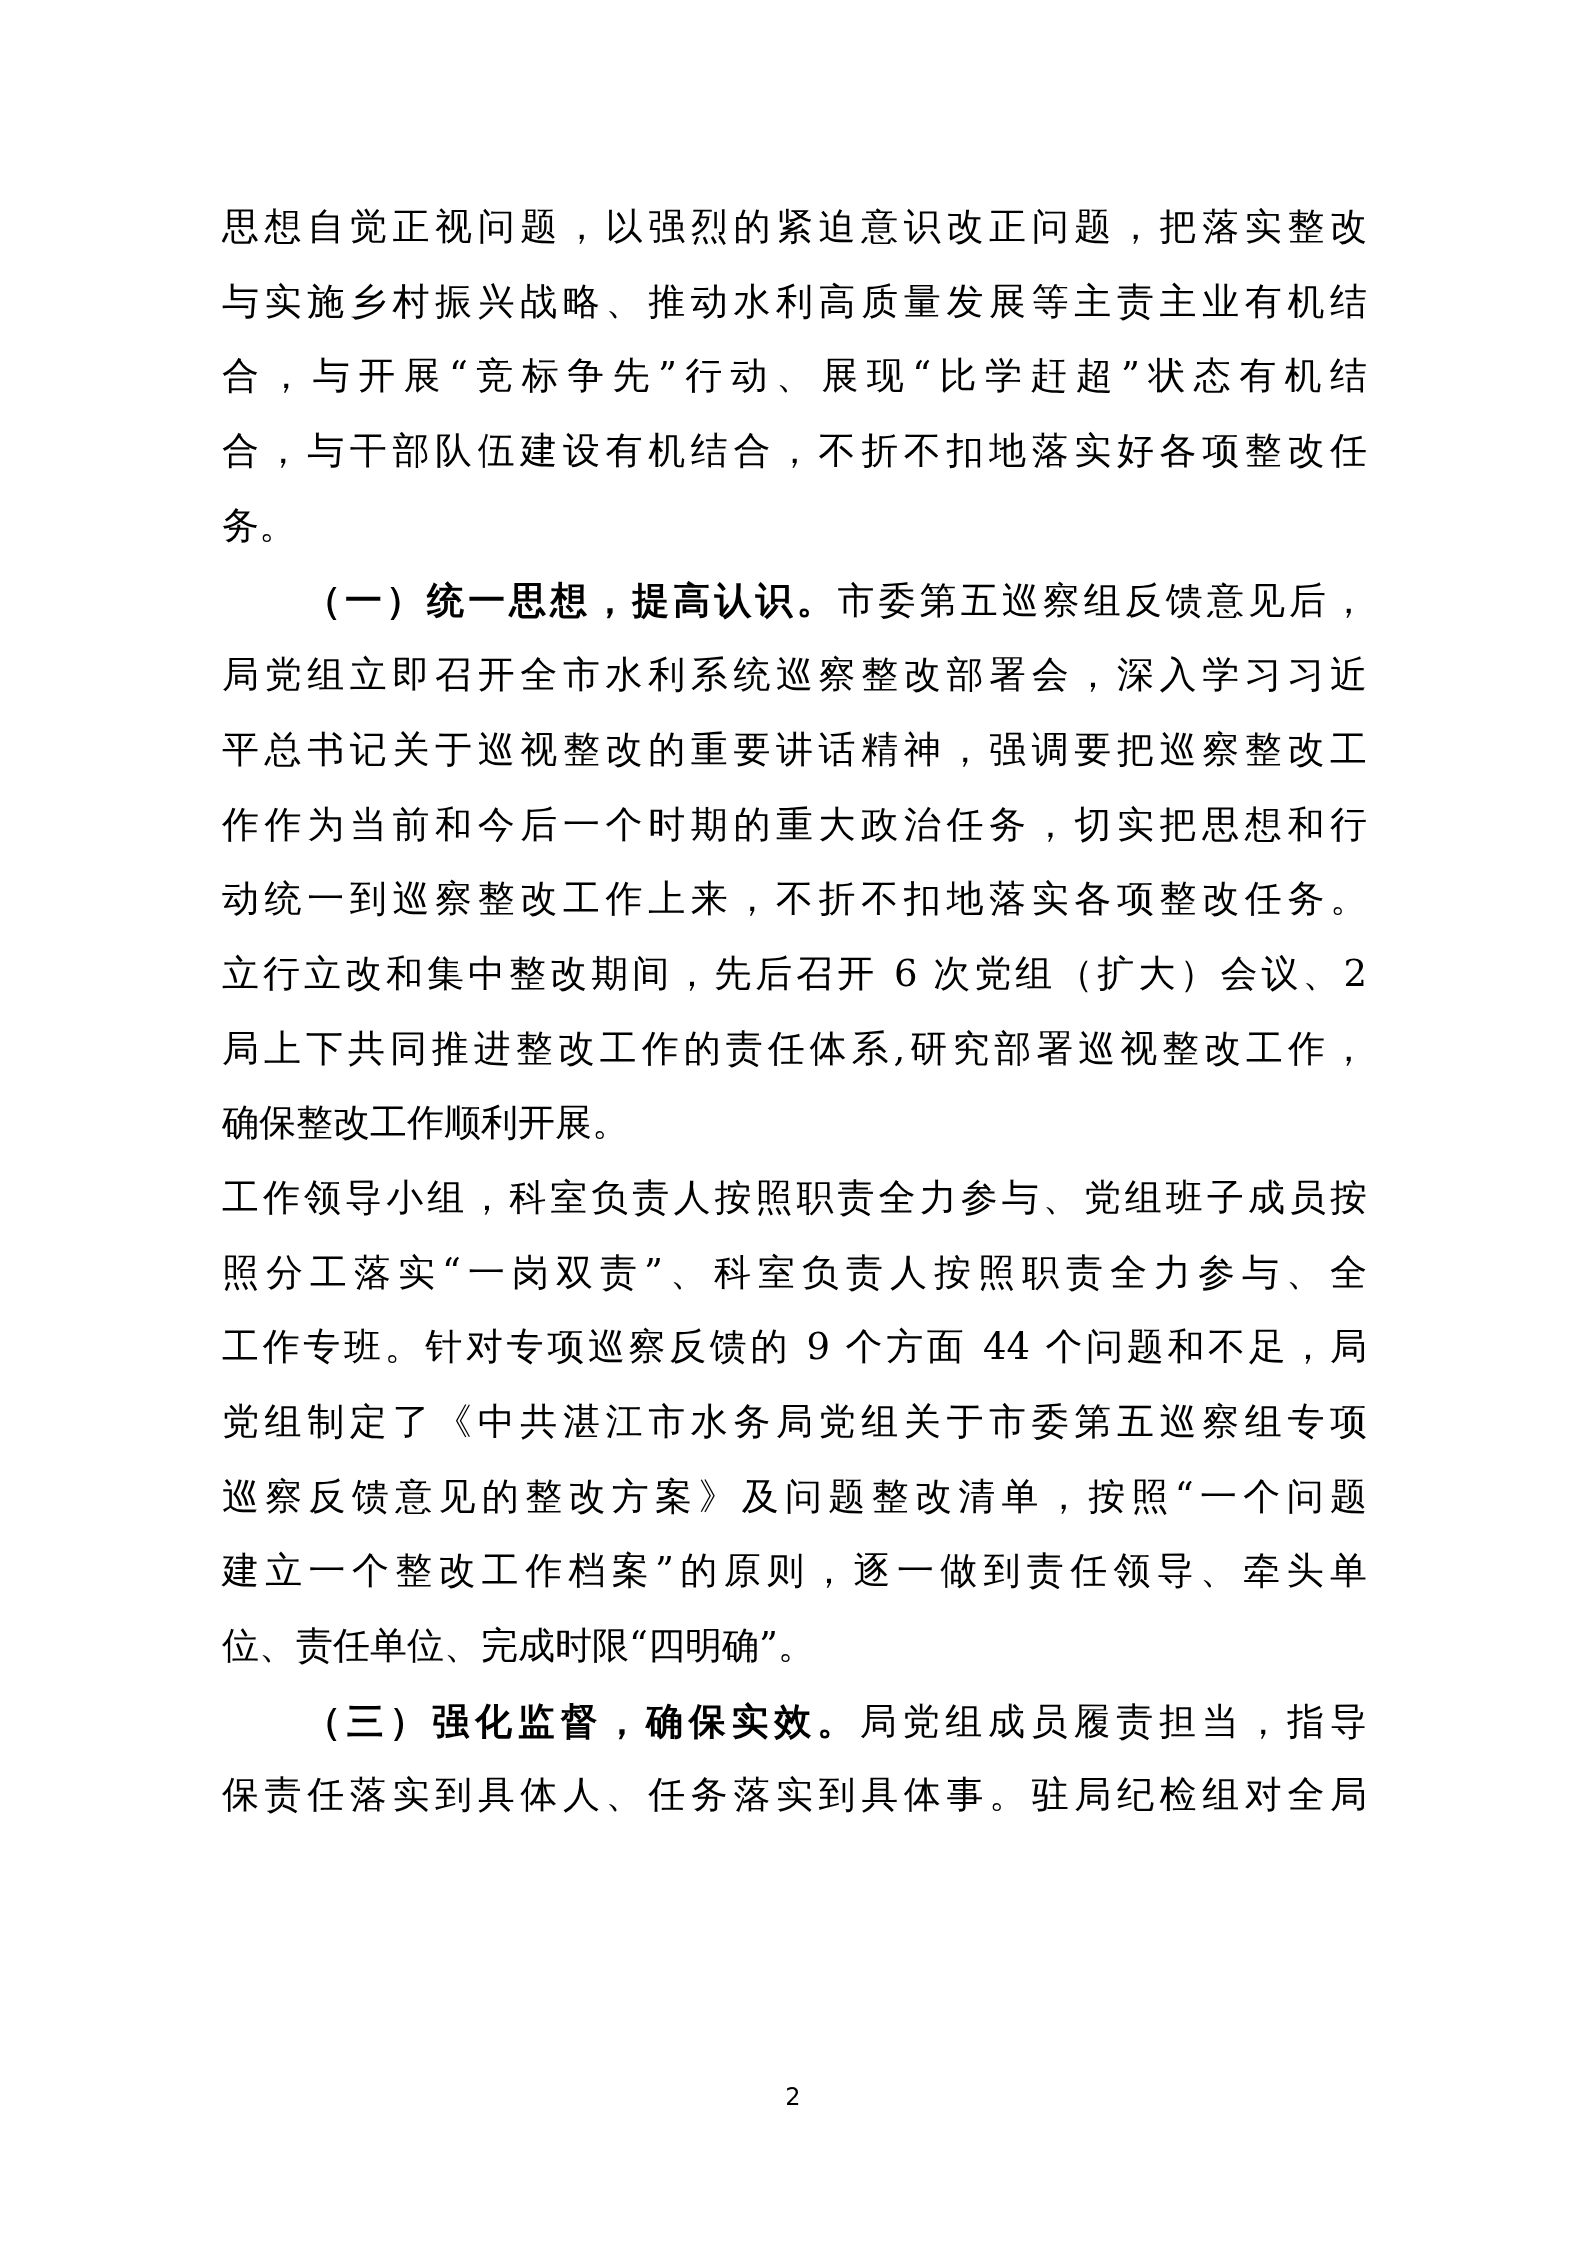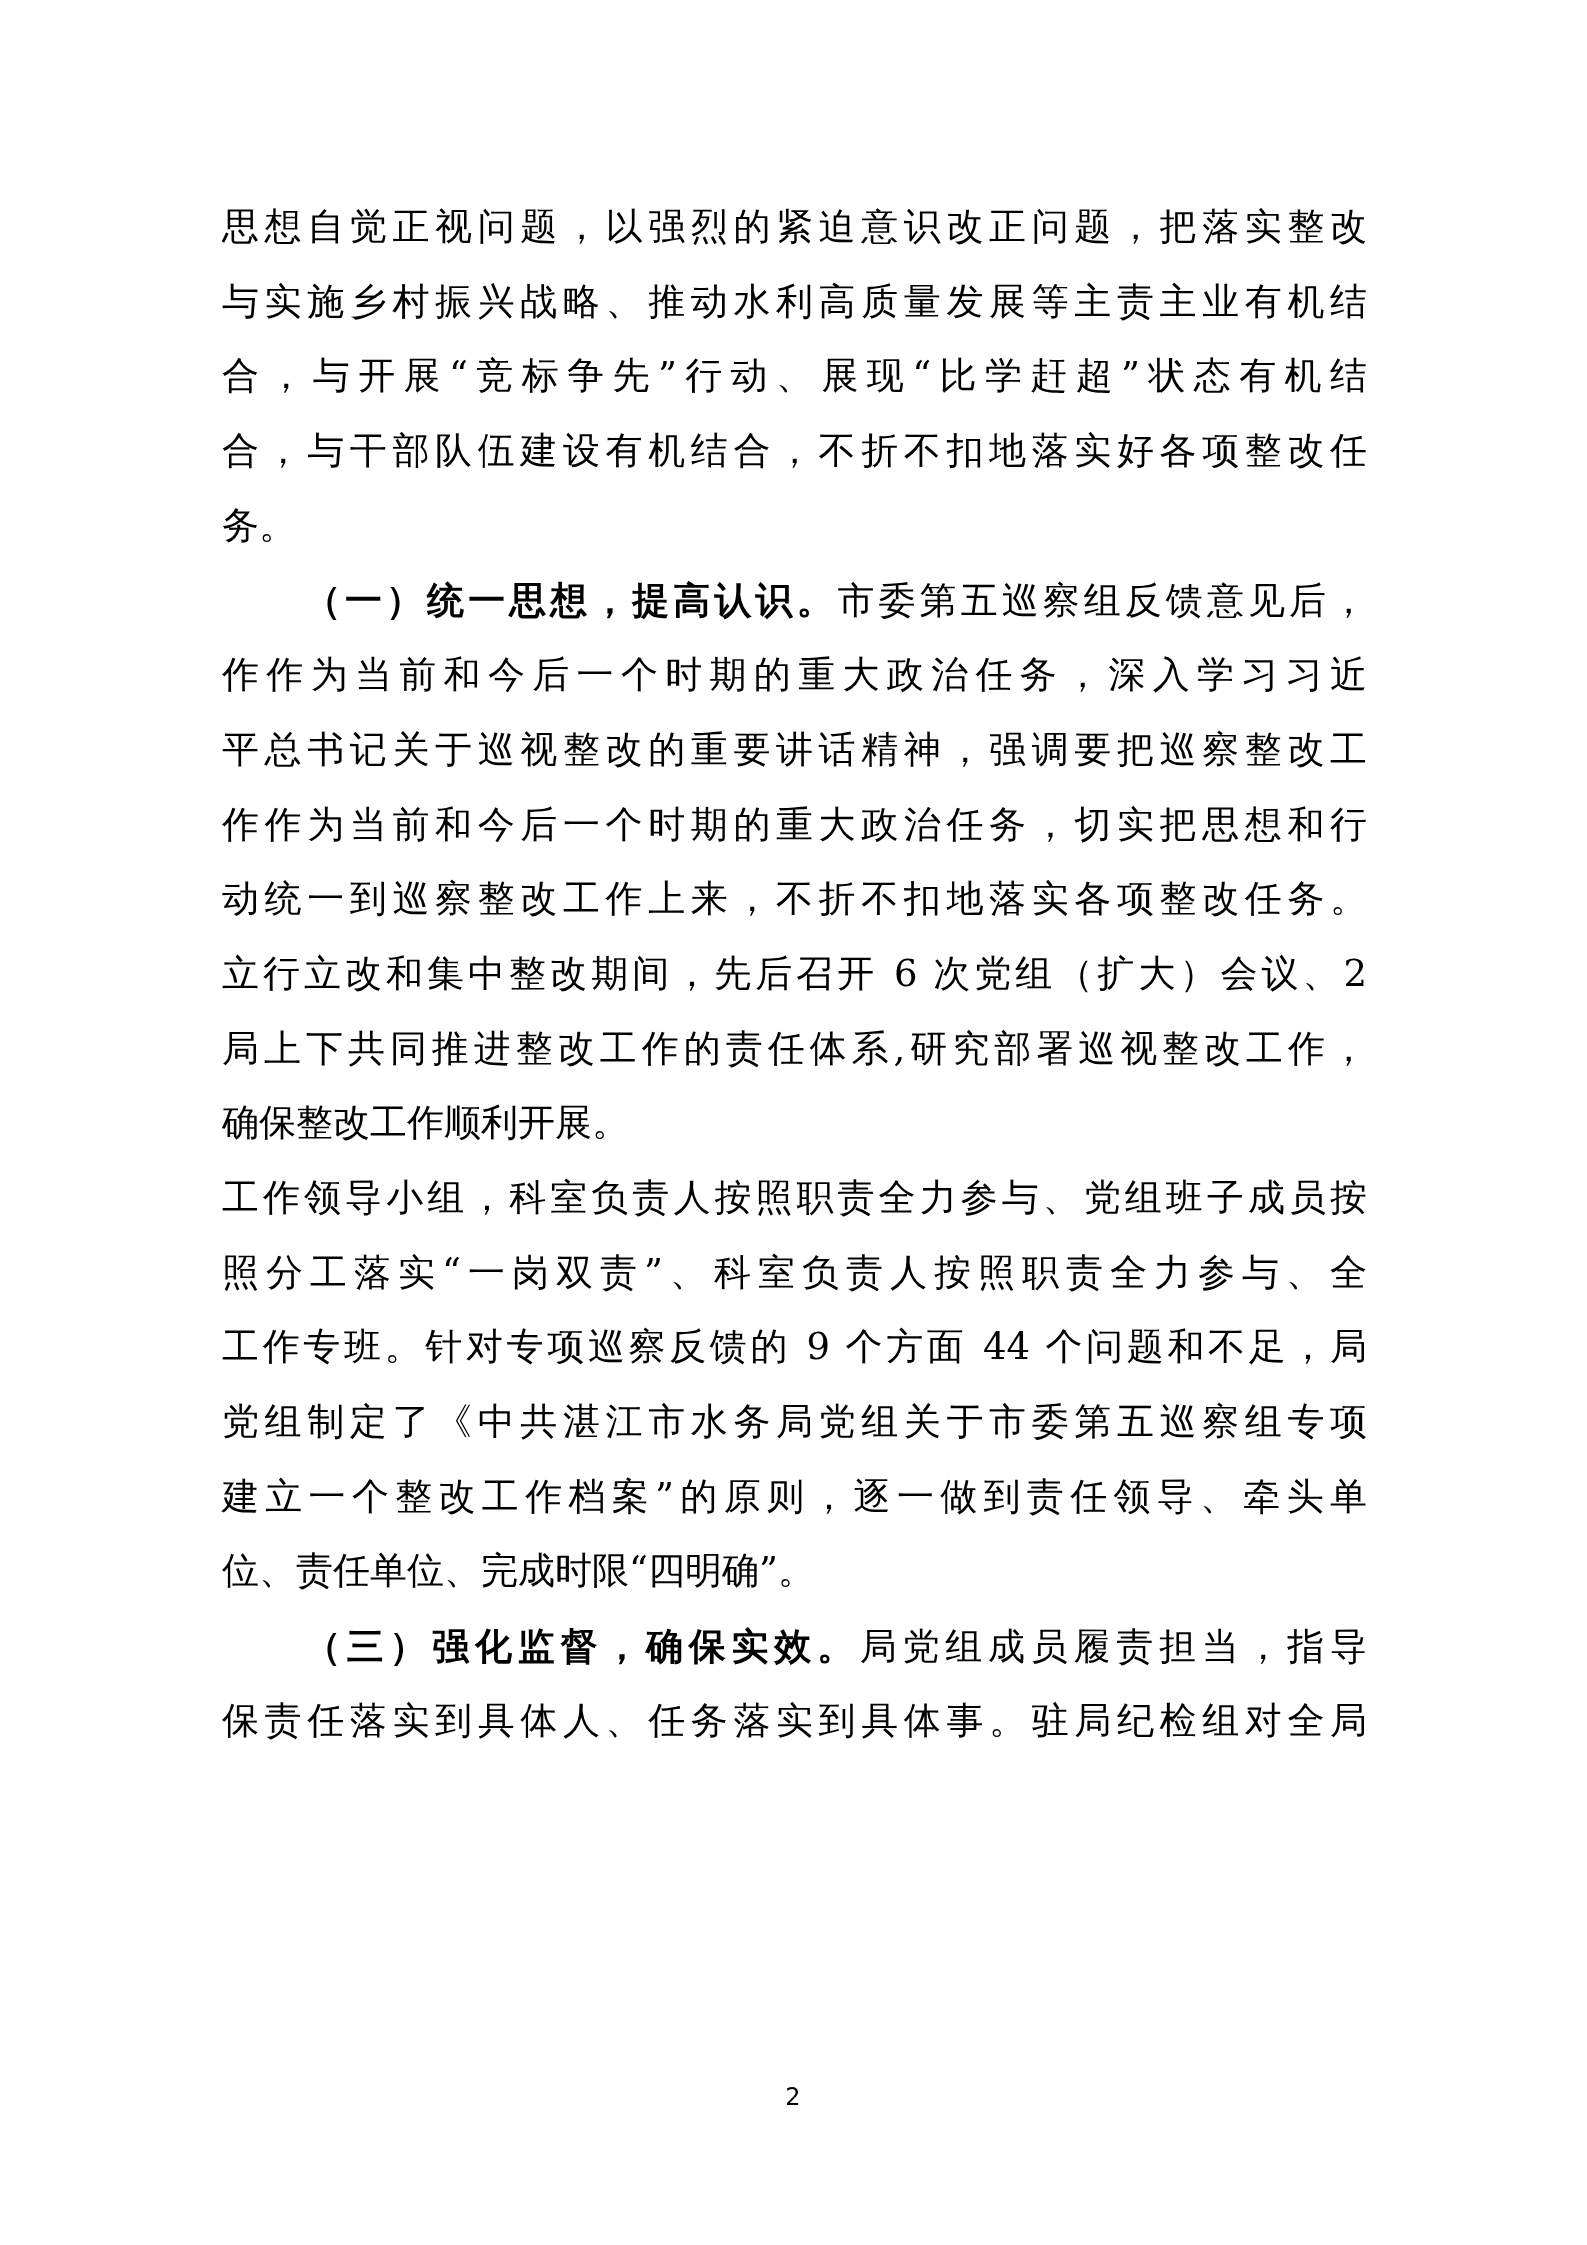--- a/index.html
+++ b/index.html
@@ -65,32 +65,33 @@
 
 <div class="page">
   <div class="body-text">
     <span class="line">思想自觉正视问题，以强烈的紧迫意识改正问题，把落实整改</span>
     <span class="line">与实施乡村振兴战略、推动水利高质量发展等主责主业有机结</span>
     <span class="line">合，与开展“竞标争先”行动、展现“比学赶超”状态有机结</span>
     <span class="line">合，与干部队伍建设有机结合，不折不扣地落实好各项整改任</span>
     <span class="line last">务。</span>
 
     <span class="line indent"><span class="heading">（一）统一思想，提高认识。</span><span>市委第五巡察组反馈意见后，</span></span>
-    <span class="line">作作为当前和今后一个时期的重大政治任务，深入学习习近</span>
+    <span class="line">局党组立即召开全市水利系统巡察整改部署会，深入学习习近</span>
     <span class="line">平总书记关于巡视整改的重要讲话精神，强调要把巡察整改工</span>
     <span class="line">作作为当前和今后一个时期的重大政治任务，切实把思想和行</span>
     <span class="line">动统一到巡察整改工作上来，不折不扣地落实各项整改任务。</span>
     <span class="line">立行立改和集中整改期间，先后召开 6 次党组（扩大）会议、2</span>
     <span class="line">局上下共同推进整改工作的责任体系,研究部署巡视整改工作，</span>
     <span class="line last">确保整改工作顺利开展。</span>
 
     <span class="line">工作领导小组，科室负责人按照职责全力参与、党组班子成员按</span>
     <span class="line">照分工落实“一岗双责”、科室负责人按照职责全力参与、全</span>
     <span class="line">工作专班。针对专项巡察反馈的 9 个方面 44 个问题和不足，局</span>
     <span class="line">党组制定了《中共湛江市水务局党组关于市委第五巡察组专项</span>
+    <span class="line">巡察反馈意见的整改方案》及问题整改清单，按照“一个问题</span>
     <span class="line">建立一个整改工作档案”的原则，逐一做到责任领导、牵头单</span>
     <span class="line last">位、责任单位、完成时限“四明确”。</span>
 
     <span class="line indent"><span class="heading">（三）强化监督，确保实效。</span><span>局党组成员履责担当，指导</span></span>
     <span class="line">保责任落实到具体人、任务落实到具体事。驻局纪检组对全局</span>
   </div>
 
   <div class="page-number">2</div>
 </div>
 

